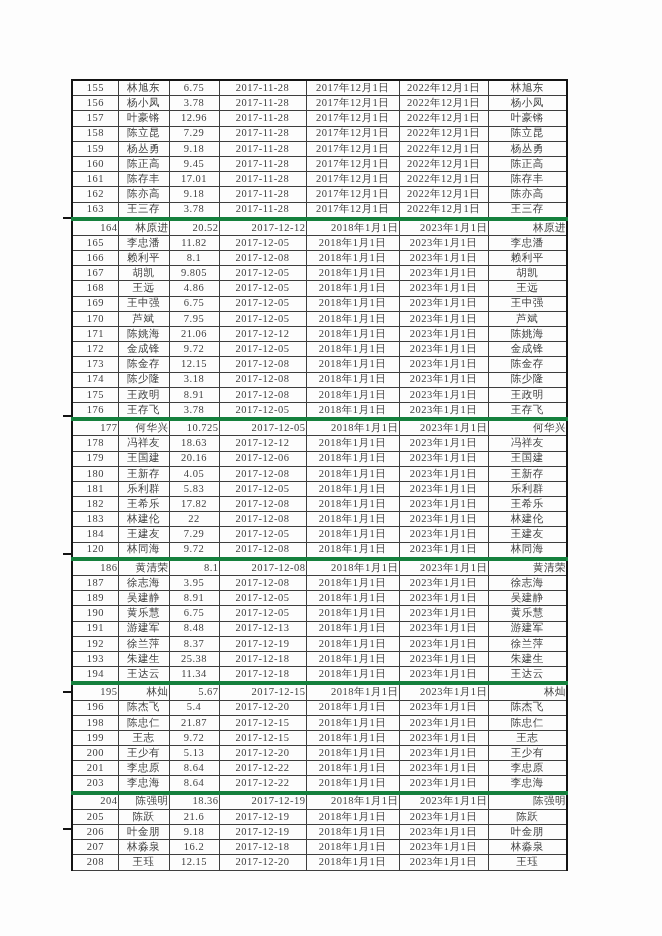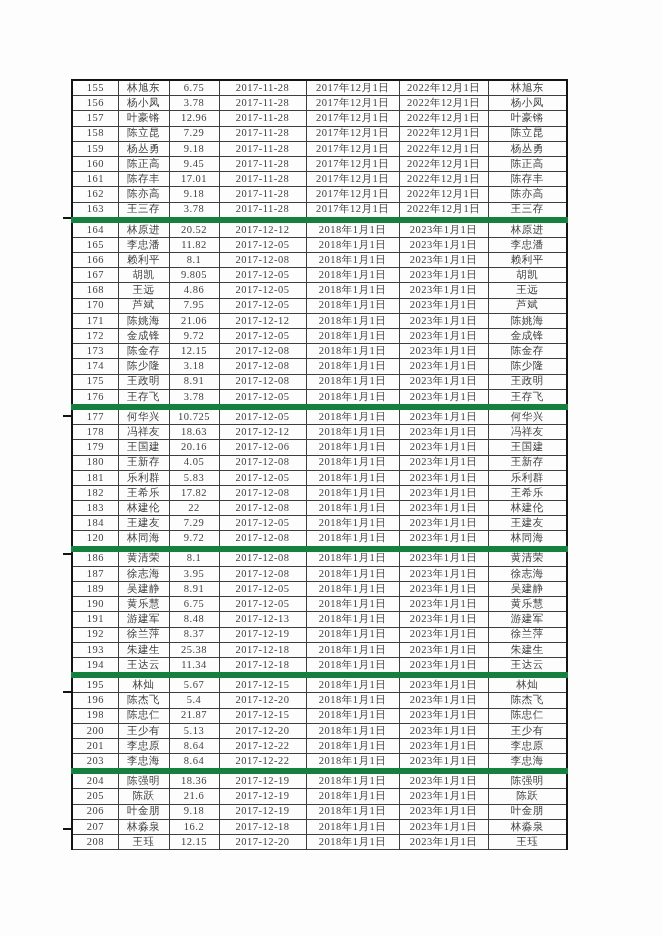--- a/index.html
+++ b/index.html
@@ -38,21 +38,22 @@
     vertical-align: middle;
     font-size: 10.5px;
     line-height: 1;
     letter-spacing: 0.5px;
     color: #3f3f3f;
     white-space: nowrap;
     overflow: hidden;
     height: 14.2px;
   }
   table.grid tr.group-start td {
-    border-top: 6px solid #15803d;
+    border-top: 4px solid #15803d;
+    text-align: right;
   }
   .tick {
     position: absolute;
     width: 8px;
     height: 2px;
     background: #141414;
   }
 </style>
 </head>
 <body>
@@ -189,20 +190,29 @@
         <tr>
           <td>168</td>
           <td>王远</td>
           <td>4.86</td>
           <td>2017-12-05</td>
           <td>2018年1月1日</td>
           <td>2023年1月1日</td>
           <td>王远</td>
         </tr>
         <tr>
+          <td>169</td>
+          <td>王中强</td>
+          <td>6.75</td>
+          <td>2017-12-05</td>
+          <td>2018年1月1日</td>
+          <td>2023年1月1日</td>
+          <td>王中强</td>
+        </tr>
+        <tr>
           <td>170</td>
           <td>芦斌</td>
           <td>7.95</td>
           <td>2017-12-05</td>
           <td>2018年1月1日</td>
           <td>2023年1月1日</td>
           <td>芦斌</td>
         </tr>
         <tr>
           <td>171</td>
@@ -430,20 +440,29 @@
           <td>陈杰飞</td>
         </tr>
         <tr>
           <td>198</td>
           <td>陈忠仁</td>
           <td>21.87</td>
           <td>2017-12-15</td>
           <td>2018年1月1日</td>
           <td>2023年1月1日</td>
           <td>陈忠仁</td>
+        </tr>
+        <tr>
+          <td>199</td>
+          <td>王志</td>
+          <td>9.72</td>
+          <td>2017-12-15</td>
+          <td>2018年1月1日</td>
+          <td>2023年1月1日</td>
+          <td>王志</td>
         </tr>
         <tr>
           <td>200</td>
           <td>王少有</td>
           <td>5.13</td>
           <td>2017-12-20</td>
           <td>2018年1月1日</td>
           <td>2023年1月1日</td>
           <td>王少有</td>
         </tr>

